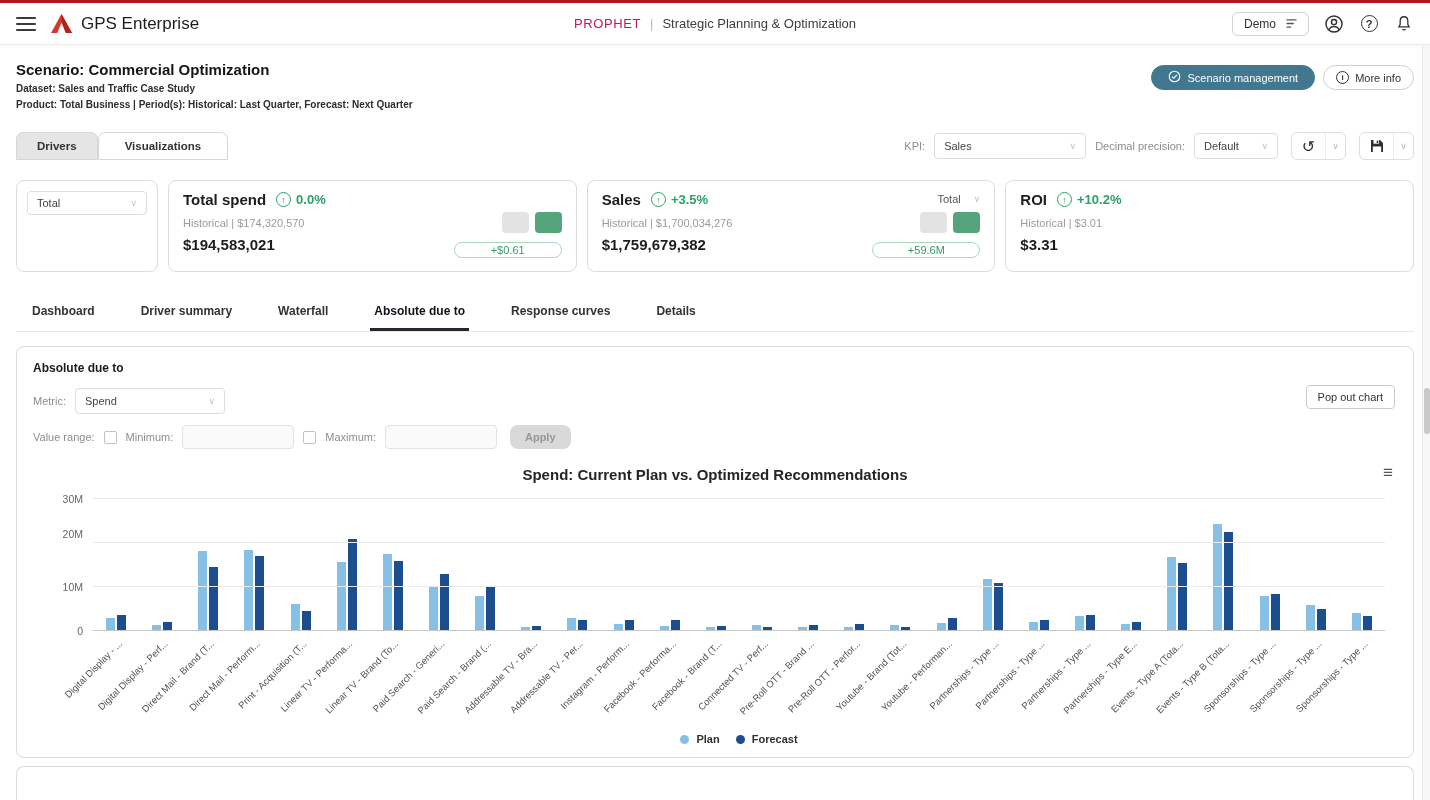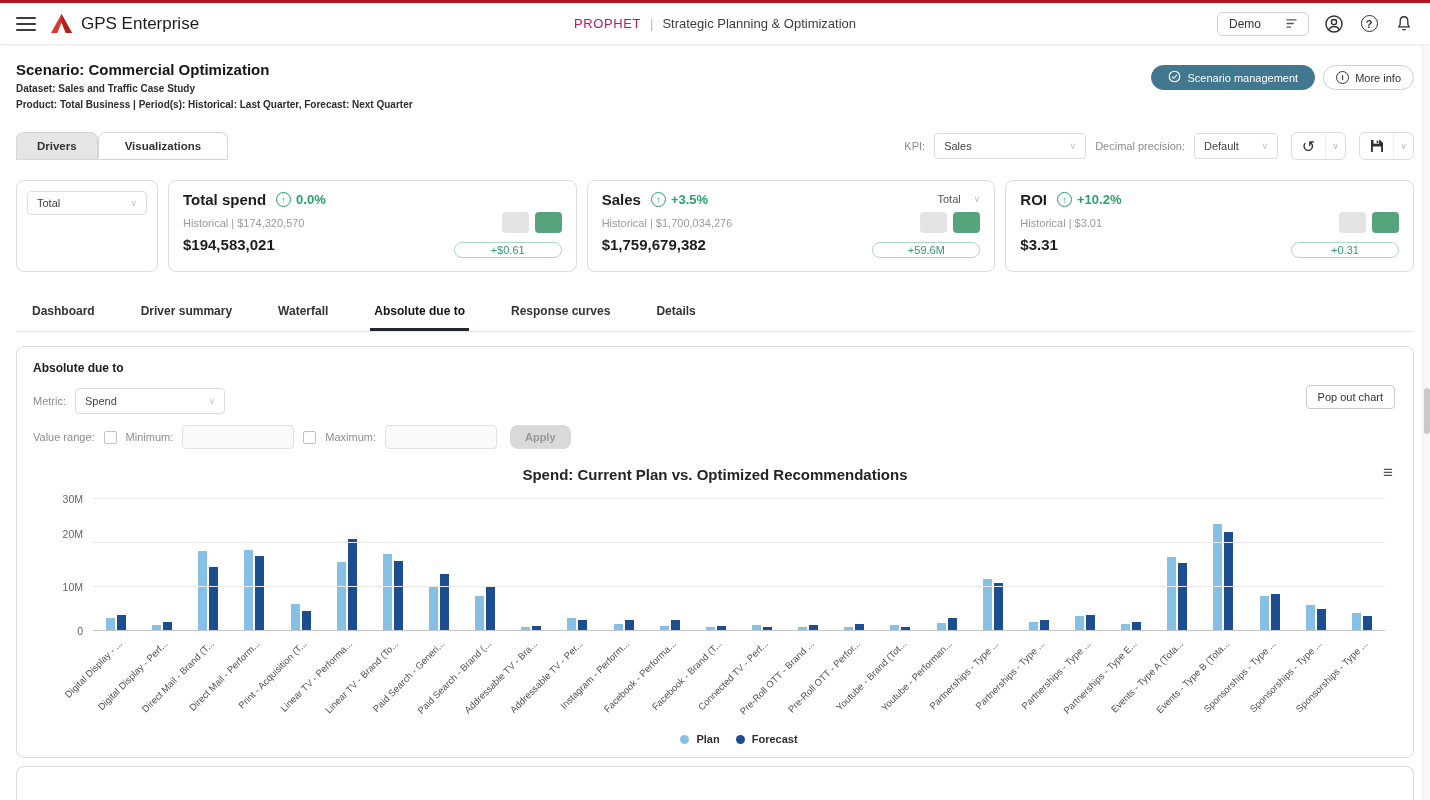--- a/index.html
+++ b/index.html
@@ -14,21 +14,21 @@
   .burger i { height:2px; background:#3a3a3a; border-radius:1px; }
   .logo { display:flex; align-items:center; margin-right:8px; }
   .app-name { font-size:17px; font-weight:500; color:#1d1d1d; }
   .header-center { position:absolute; left:50%; transform:translateX(-50%);
     display:flex; align-items:center; gap:9px; font-size:13px; }
   .prophet { color:#be185d; font-weight:500; letter-spacing:.6px; }
   .hsep { color:#b9b9b9; font-weight:300; }
   .subtitle { color:#3d3d3d; }
   .header-right { margin-left:auto; display:flex; align-items:center; gap:15px; }
   .demo-btn { border:1px solid #d2d2d2; border-radius:6px; padding:4px 11px; font-size:12px;
-    color:#333; display:flex; align-items:center; gap:25px; background:#fff; cursor:pointer; }
+    color:#333; display:flex; align-items:center; gap:10px; background:#fff; cursor:pointer; }
   .hicon { width:20px; height:20px; display:flex; align-items:center; justify-content:center; cursor:pointer; }
   .circle-q { width:17px; height:17px; border:1.7px solid #333; border-radius:50%;
     display:flex; align-items:center; justify-content:center; font-size:11px; font-weight:700; color:#333; }
   
   .content { padding:0 16px; }
   .scenario-row { display:flex; justify-content:space-between; margin-top:16px; }
   .scenario-title { font-size:15px; font-weight:700; color:#161616; }
   .scenario-sub { font-size:10px; font-weight:700; color:#2d2d2d; margin-top:5px; }
   .scenario-btns { display:flex; gap:8px; margin-top:4px; }
   .btn-teal { background:#41788f; color:#fff; font-size:11px; padding:5px 16px; border-radius:14px;
@@ -287,28 +287,20 @@
         <div class="kpi-title-row">
           <span class="kpi-title">ROI</span>
           <span class="delta">
               <span class="delta-circle">↑</span>
               <span>+10.2%</span>
             </span>
         </div>
         <div class="kpi-historical">Historical | $3.01</div>
         <div class="kpi-value">$3.31</div>
       </div>
-      <div class="kpi-right">
-        <div class="mini-spacer"></div>
-        <div class="squares">
-          <span class="sq gray"></span>
-          <span class="sq green"></span>
-        </div>
-        <div class="badge">+0.31</div>
-      </div>
     </div>
   </div>
 
   <div class="viz-tabs">
     <div class="viz-tab">Dashboard</div>
     <div class="viz-tab">Driver summary</div>
     <div class="viz-tab">Waterfall</div>
     <div class="viz-tab active">Absolute due to</div>
     <div class="viz-tab">Response curves</div>
     <div class="viz-tab">Details</div>

